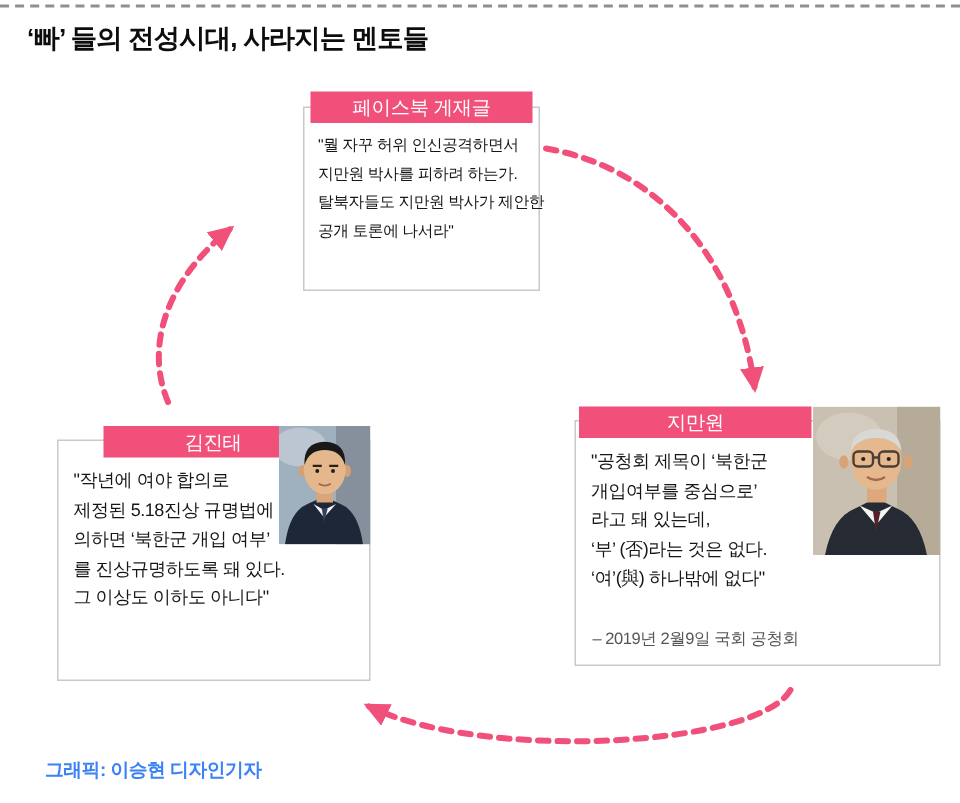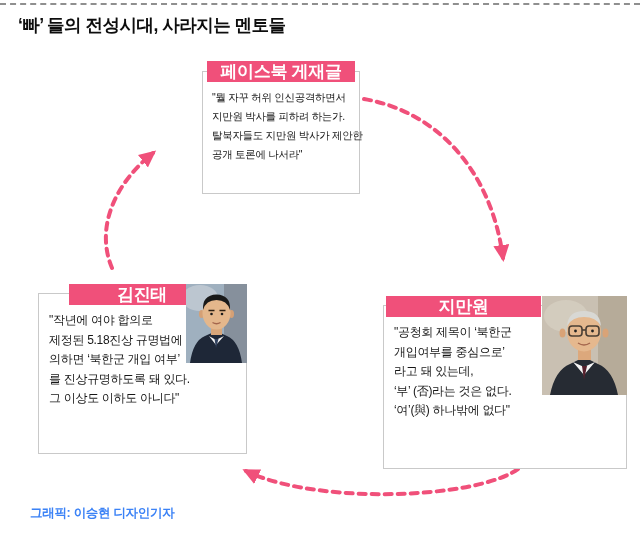--- a/index.html
+++ b/index.html
@@ -11,38 +11,38 @@
   .title{
     position:absolute;left:18px;top:13px;margin:0;font-size:17.5px;font-weight:bold;
     letter-spacing:-0.5px;color:#0d0d0d;
   }
   .arrows{position:absolute;left:0;top:0;width:640px;height:535px;pointer-events:none;}
   .arrow{fill:none;stroke:var(--accent,#f0507a);stroke-width:4;stroke-dasharray:7 6;stroke-linecap:round;}
   #arrowhead path{fill:var(--accent,#f0507a);}
   .card{position:absolute;background:#fff;border:1px solid #c9c9c9;}
   .card-header{
     position:absolute;height:21px;background:var(--accent,#f0507a);color:#fff;
-    font-size:17px;font-weight:bold;display:flex;align-items:center;justify-content:center;
+    font-size:13px;font-weight:normal;display:flex;align-items:center;justify-content:center;
     letter-spacing:-0.3px;
   }
   .card-body{position:absolute;white-space:pre;color:#161616;letter-spacing:-0.3px;}
   .card-date{position:absolute;left:11px;bottom:10px;font-size:11px;color:#555;letter-spacing:-0.3px;}
   .photo{position:absolute;overflow:hidden;}
   .photo svg{display:block;width:100%;height:100%;}
 
   .card-facebook{left:202px;top:71px;width:156px;height:121px;}
   .card-facebook .card-header{top:-11px;left:50%;transform:translateX(-50%);width:148px;}
   .card-facebook .card-body{left:9px;top:16px;font-size:10.5px;line-height:19px;}
 
   .card-kim{left:38px;top:293px;width:207px;height:159px;}
   .card-kim .card-header{top:-10px;left:2px;width:146px;margin-left:28px;}
   .card-kim .card-body{left:10px;top:17px;font-size:12px;line-height:19.5px;}
   .card-kim .photo{top:-10px;right:-1px;width:61px;height:79px;}
 
-  .card-ji{left:383px;top:305px;width:242px;height:162px;}
+  .card-ji{left:383px;top:280px;width:242px;height:162px;}
   .card-ji .card-header{top:-10px;left:2px;width:155px;}
   .card-ji .card-body{left:10px;top:17px;font-size:12px;line-height:19.5px;}
   .card-ji .photo{top:-10px;right:-1px;width:85px;height:99px;}
 
   .credit{position:absolute;left:30px;top:505px;font-size:12.5px;font-weight:bold;color:#3b82f6;letter-spacing:-0.3px;}
 </style>
 </head>
 <body>
 
 <div class="page">
@@ -119,17 +119,18 @@
         <circle cx="33.5" cy="35" r="1.4" fill="#222"></circle>
         <circle cx="50.5" cy="35" r="1.4" fill="#222"></circle>
         <path d="M36 47 q6 4 12 0" stroke="#a4664d" stroke-width="1.5" fill="none"></path>
       </svg>
     </div>
     <div class="card-body">"공청회 제목이 ‘북한군
 개입여부를 중심으로’
 라고 돼 있는데,
 ‘부’ (否)라는 것은 없다.
 ‘여’(與) 하나밖에 없다"</div>
+    <div class="card-date">– 2019년 2월9일 국회 공청회</div>
   </div>
 
   <div class="credit">그래픽: 이승현 디자인기자</div>
 
 </div>
 
 </body></html>

